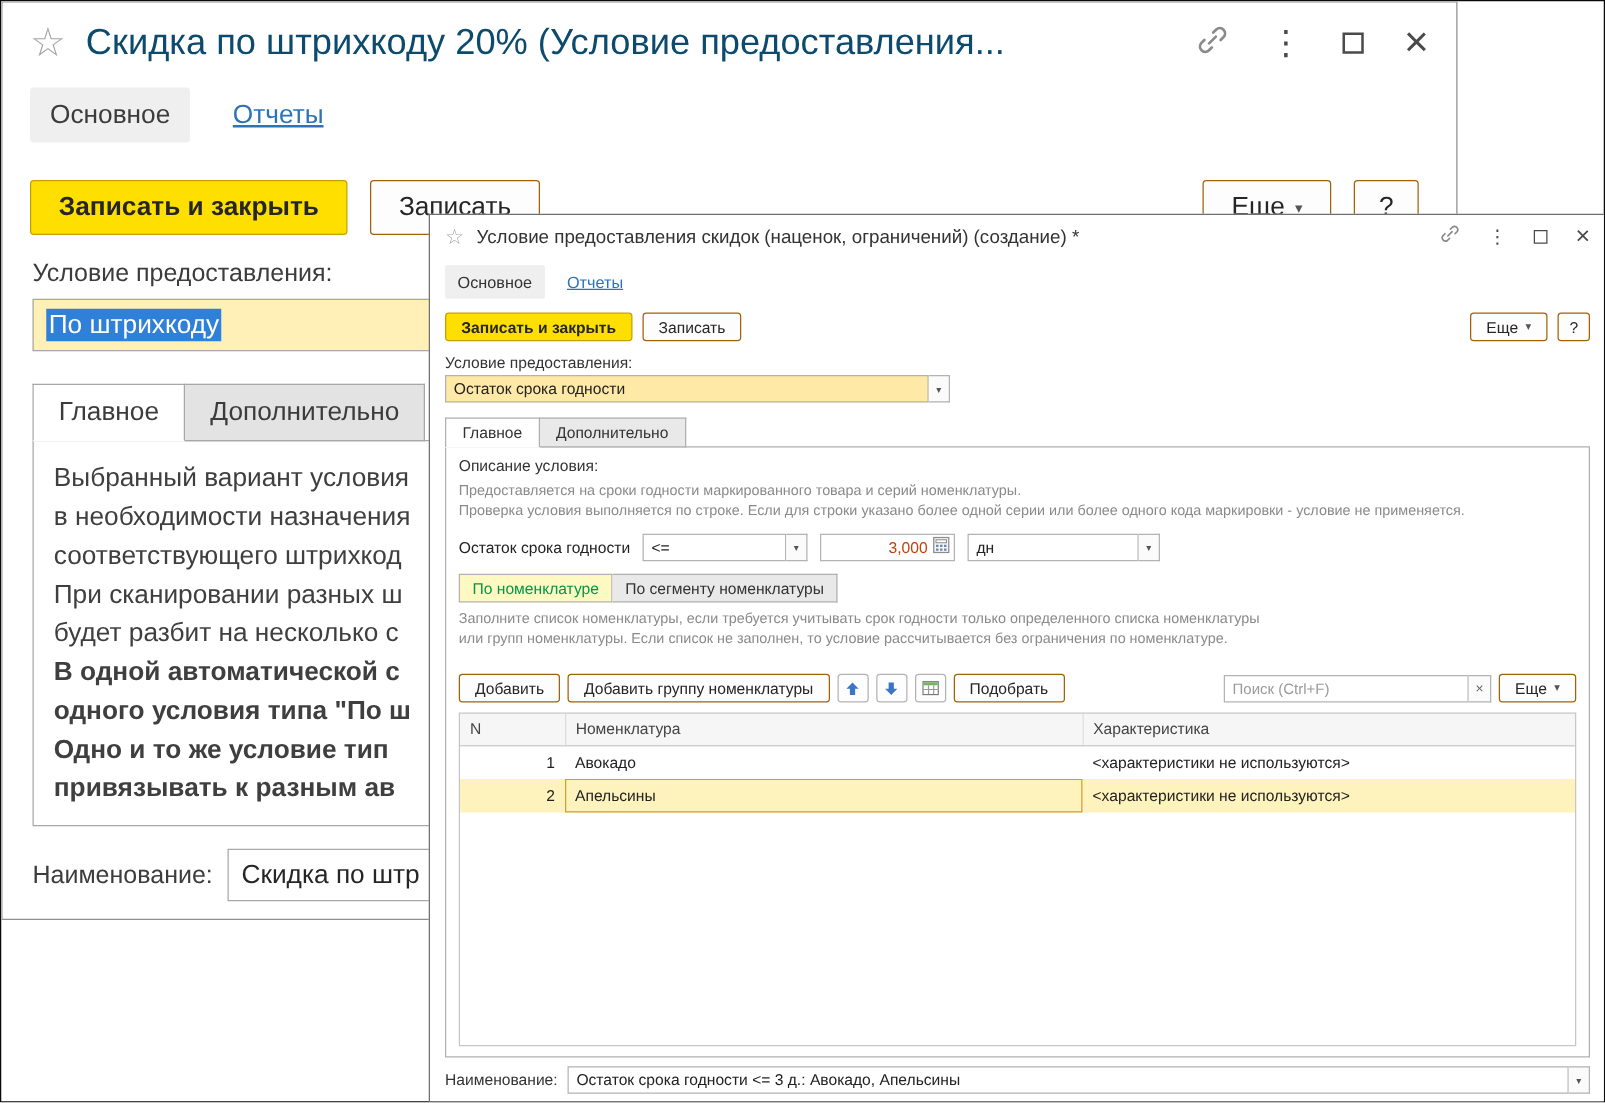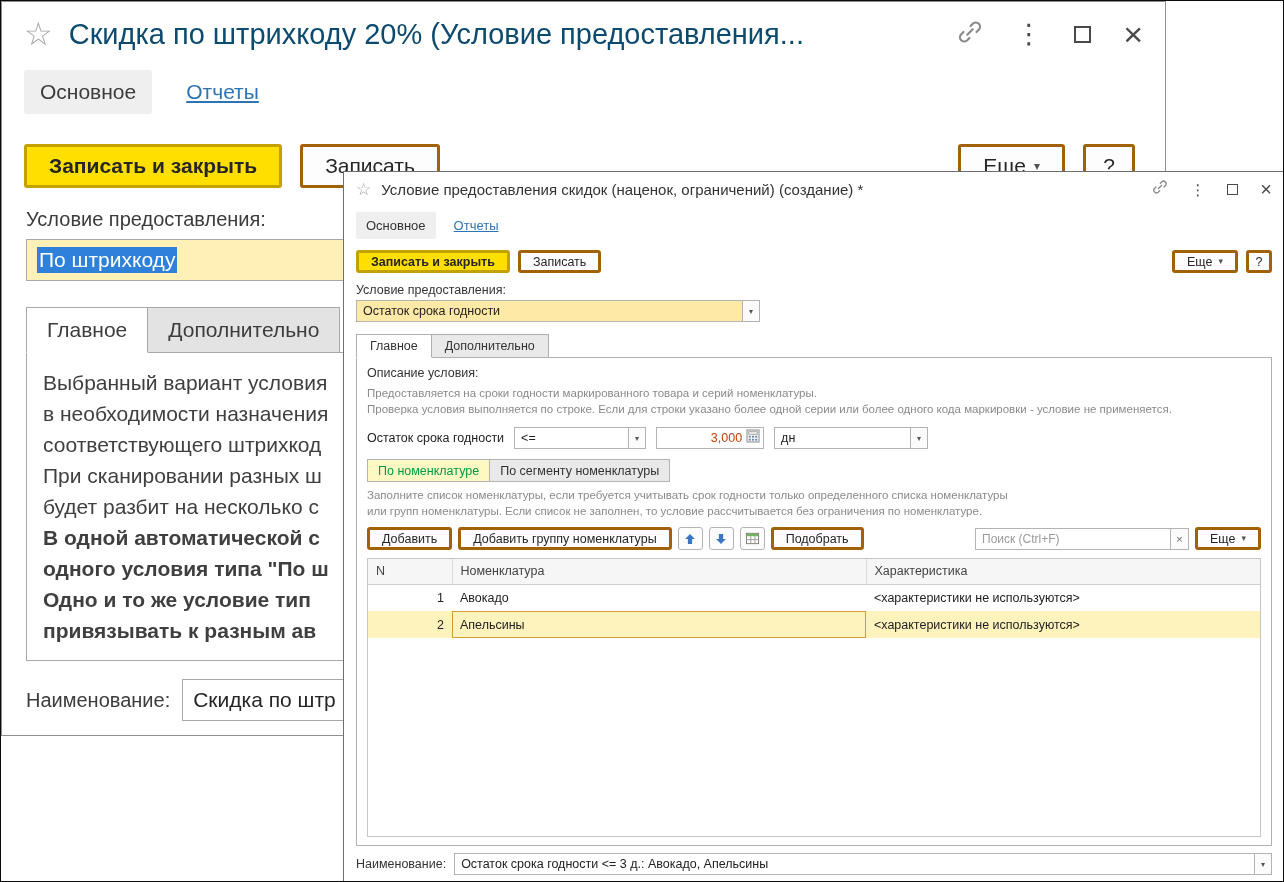--- a/index.html
+++ b/index.html
@@ -11,21 +11,21 @@
   .bw{left:0;top:0;width:1165px;height:735px;border:1px solid #8f8f8f}
   .fw{left:342px;top:170px;width:942px;height:712px;border:1px solid #6f6f6f}
 
   
   .titlebar{display:flex;align-items:center;flex:none}
   .tb-icons{display:flex;align-items:center;margin-left:auto}
   .icon-chain{fill:none;stroke:#8a8a8a;stroke-width:2;stroke-linecap:round}
   .kebab{color:#4a4a4a;line-height:1}
   .maxbox{display:inline-block;border:2px solid #4a4a4a}
   .closex{color:#4a4a4a;line-height:1}
-  .btn{border:3px solid #a16207;background:#fdfdfd;border-radius:3px;display:inline-flex;align-items:center;justify-content:center;color:#262626;white-space:nowrap}
+  .btn{border:1px solid #a16207;background:#fdfdfd;border-radius:3px;display:inline-flex;align-items:center;justify-content:center;color:#262626;white-space:nowrap}
   .btn-yellow{background:#ffdf00;border-color:#c3a200;font-weight:700}
   .spacer{flex:1}
   .chev{color:#555;line-height:1}
   .combo{display:flex;align-items:stretch}
   .combo-field{flex:1;border:1px solid #b3b3b3;display:flex;align-items:center;padding:0 6px;background:#fff;color:#222;white-space:nowrap;overflow:hidden}
   .combo-field.yellow{background:#ffe9a6}
   .combo-btn{width:17px;border:1px solid #b3b3b3;border-left:none;display:flex;align-items:center;justify-content:center;font-size:8px;color:#555;background:#fbfbfb;flex:none}
 
   
   .bw .titlebar{height:64px;padding:0 22px;gap:16px}
@@ -87,21 +87,21 @@
   .fw .ctrlrow{display:flex;align-items:center;gap:10px;margin-top:10px;flex:none}
   .fw .ctrl-label{font-size:12.5px;color:#222;white-space:nowrap}
   .fw .op-combo{width:132px;height:22px}
   .fw .numfield{width:108px;height:22px;border:1px solid #b3b3b3;display:flex;align-items:center;padding:0 3px 0 6px;gap:4px;background:#fff}
   .fw .numval{flex:1;text-align:right;font-size:12.5px;color:#c2410c}
   .fw .unit-combo{width:154px;height:22px}
   .toggles{display:flex;margin-top:10px;flex:none}
   .toggle{font-size:12.5px;height:23px;padding:0 10px;border:1px solid #b3b3b3;display:flex;align-items:center;white-space:nowrap}
   .toggle.active{background:#fef9c3;color:#009846}
   .toggle.inactive{background:#e9e9e9;border-left:none;color:#333}
-  .fw .toolbar{display:flex;align-items:flex-end;gap:6px;margin-top:8px;flex:none}
+  .fw .toolbar{display:flex;align-items:flex-end;gap:6px;margin-top:20px;flex:none}
   .iconbtn{width:25px;height:23px;border:1px solid #b3b3b3;border-radius:3px;background:#fdfdfd;display:flex;align-items:center;justify-content:center;flex:none}
   .searchwrap{display:flex;margin-left:auto;height:22px;width:214px;flex:none}
   .searchwrap input{flex:1;min-width:0;border:1px solid #b3b3b3;padding:0 6px;font-size:12px;font-family:inherit;color:#222;outline:none;border-radius:0;background:#fff}
   .searchwrap input::placeholder{color:#9b9b9b}
   .search-clear{width:18px;border:1px solid #b3b3b3;border-left:none;background:#fbfbfb;display:flex;align-items:center;justify-content:center;font-size:11px;color:#666;flex:none}
   .tablewrap{flex:1;margin-top:8px;border:1px solid #c6c6c6;overflow:hidden;background:#fff;min-height:0}
   table{width:100%;border-collapse:collapse;table-layout:fixed}
   thead th{height:25px;background:#f6f6f6;border-right:1px solid #dcdcdc;border-bottom:1px solid #cfcfcf;font-size:12.5px;font-weight:400;color:#444;text-align:left;padding:0 8px;white-space:nowrap;overflow:hidden}
   thead th:last-child{border-right:none}
   tbody td{height:27px;font-size:12.5px;color:#222;padding:0 8px;white-space:nowrap;overflow:hidden}

